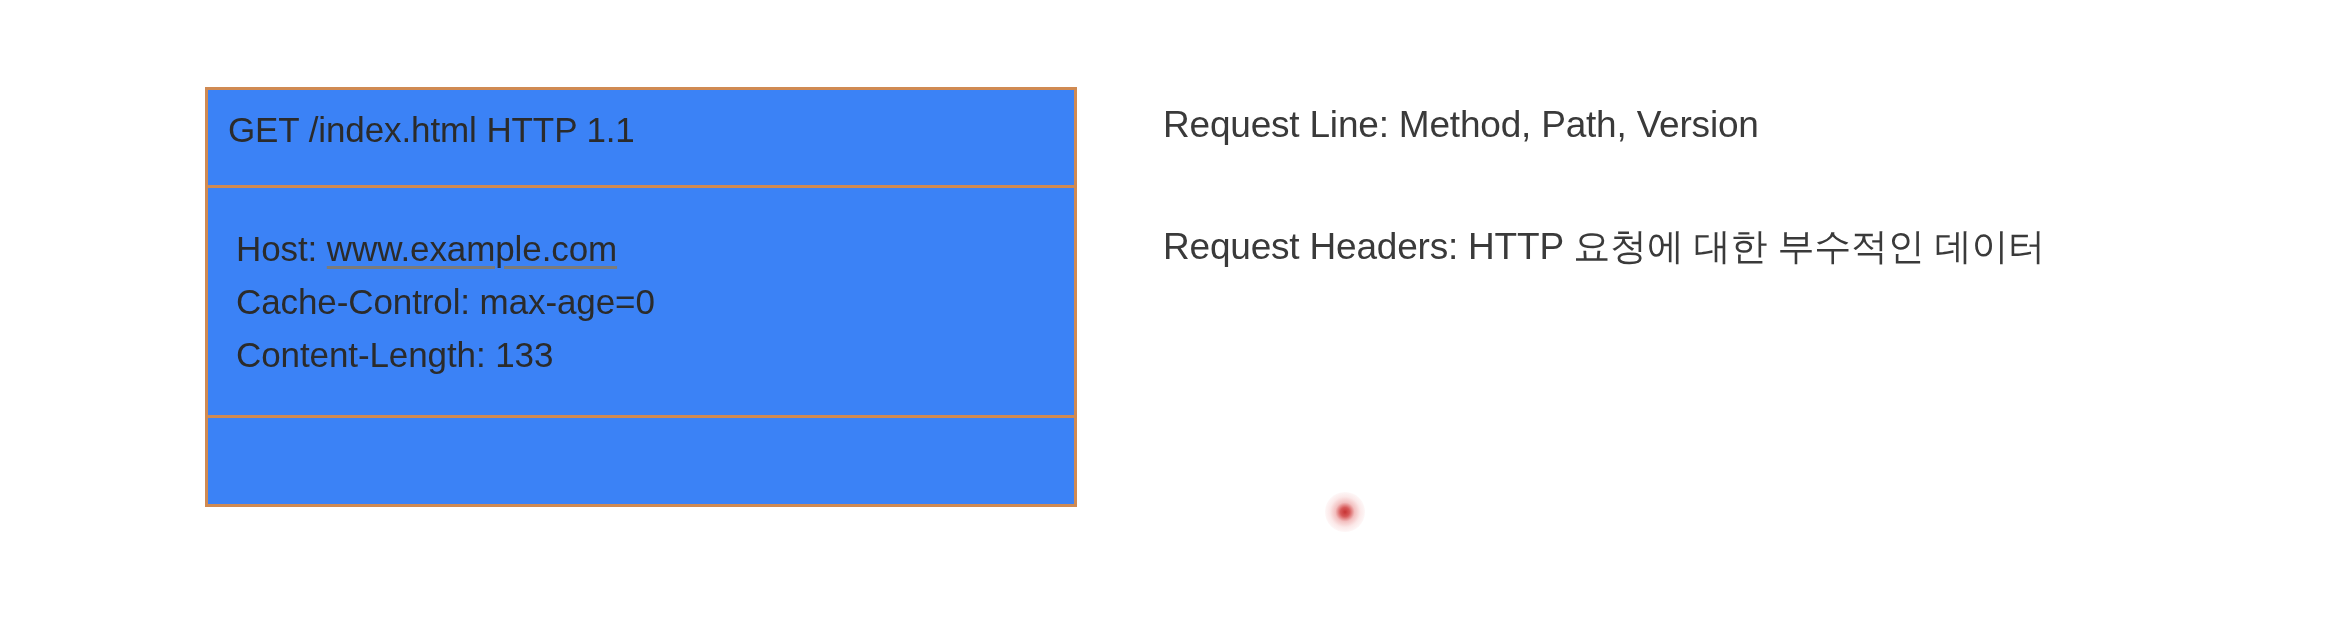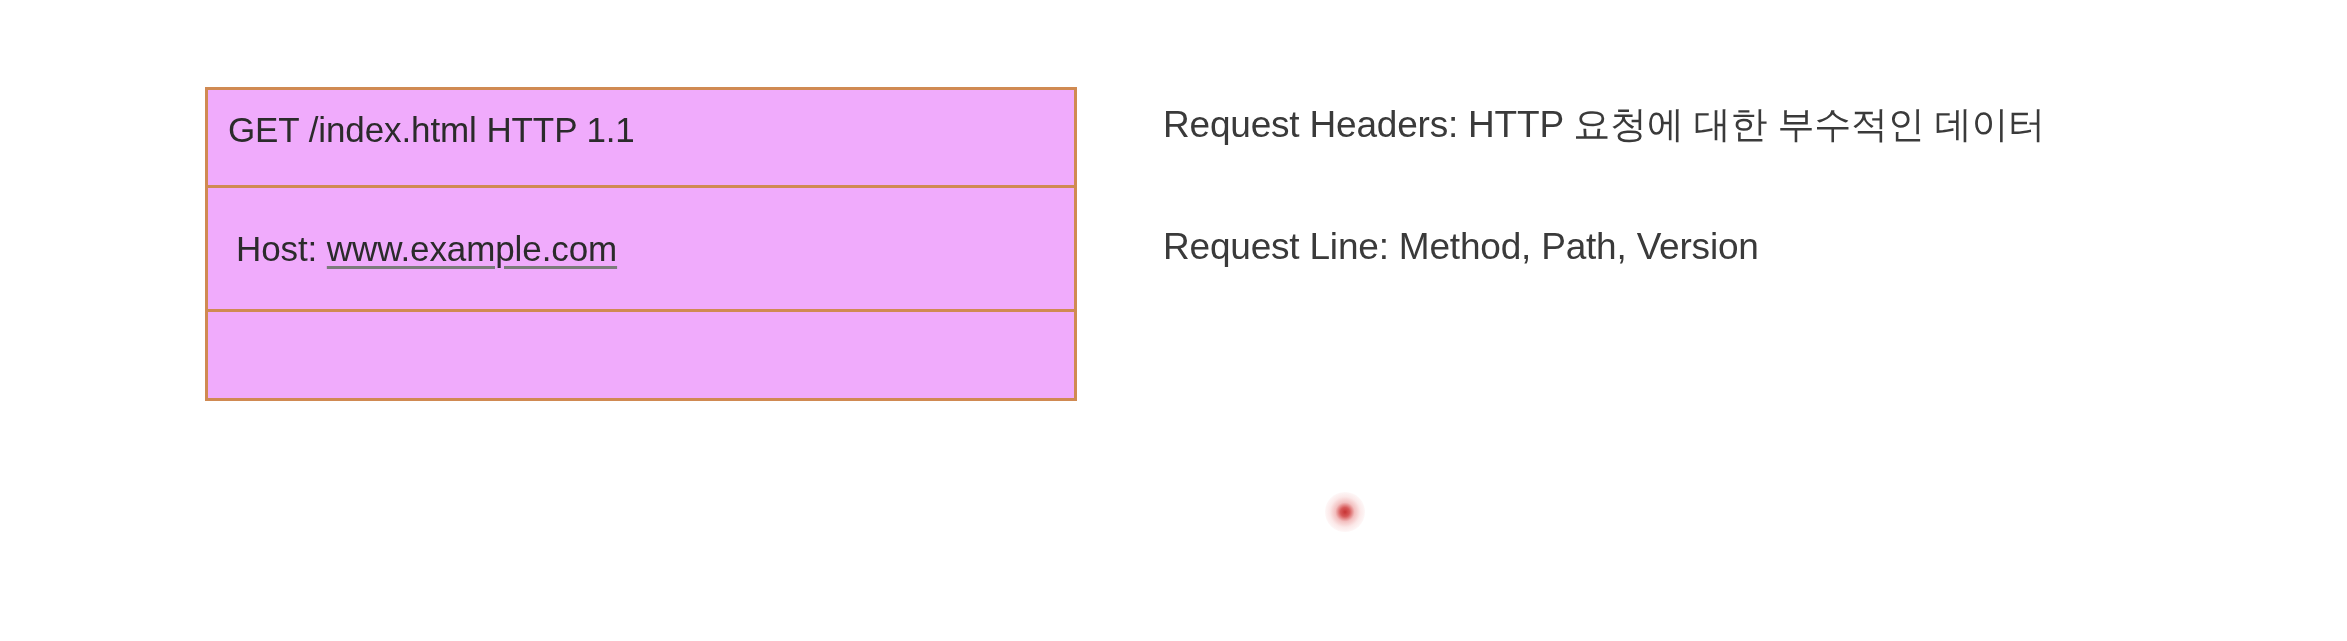--- a/index.html
+++ b/index.html
@@ -22,21 +22,21 @@
   }
 
   
   .request-table {
     position: absolute;
     left: 205px;
     top: 87px;
     width: 872px;
     border: 3px solid #D08A52;
     border-collapse: collapse;
-    background: #f0abfc;
+    background: #3b82f6;
     box-sizing: border-box;
   }
 
   .request-table .row {
     border-bottom: 3px solid #D08A52;
     box-sizing: border-box;
   }
   .request-table .row:last-child {
     border-bottom: none;
   }
@@ -140,33 +140,41 @@
     </div>
 
     <div class="row row-headers">
       <ul class="header-list">
 
         <li class="mono-line">
           <span>Host:</span>
           <span class="host-link">www.example.com</span>
         </li>
 
+        <li class="mono-line">
+          <span>Cache-Control:</span>
+          <span>max-age=0</span>
+        </li>
 
 
+        <li class="mono-line">
+          <span>Content-Length:</span>
+          <span>133</span>
+        </li>
 
 
       </ul>
     </div>
 
     <div class="row row-body">
       <div class="mono-line"></div>
     </div>
 
   </div>
 
   <div class="annotations">
+    <div class="annotation">Request Line: Method, Path, Version</div>
     <div class="annotation">Request Headers: HTTP 요청에 대한 부수적인 데이터</div>
-    <div class="annotation">Request Line: Method, Path, Version</div>
   </div>
 
   <div class="click-dot" style="left: 1345px; top: 512px;"></div>
 
 </div>
 
 </body></html>

